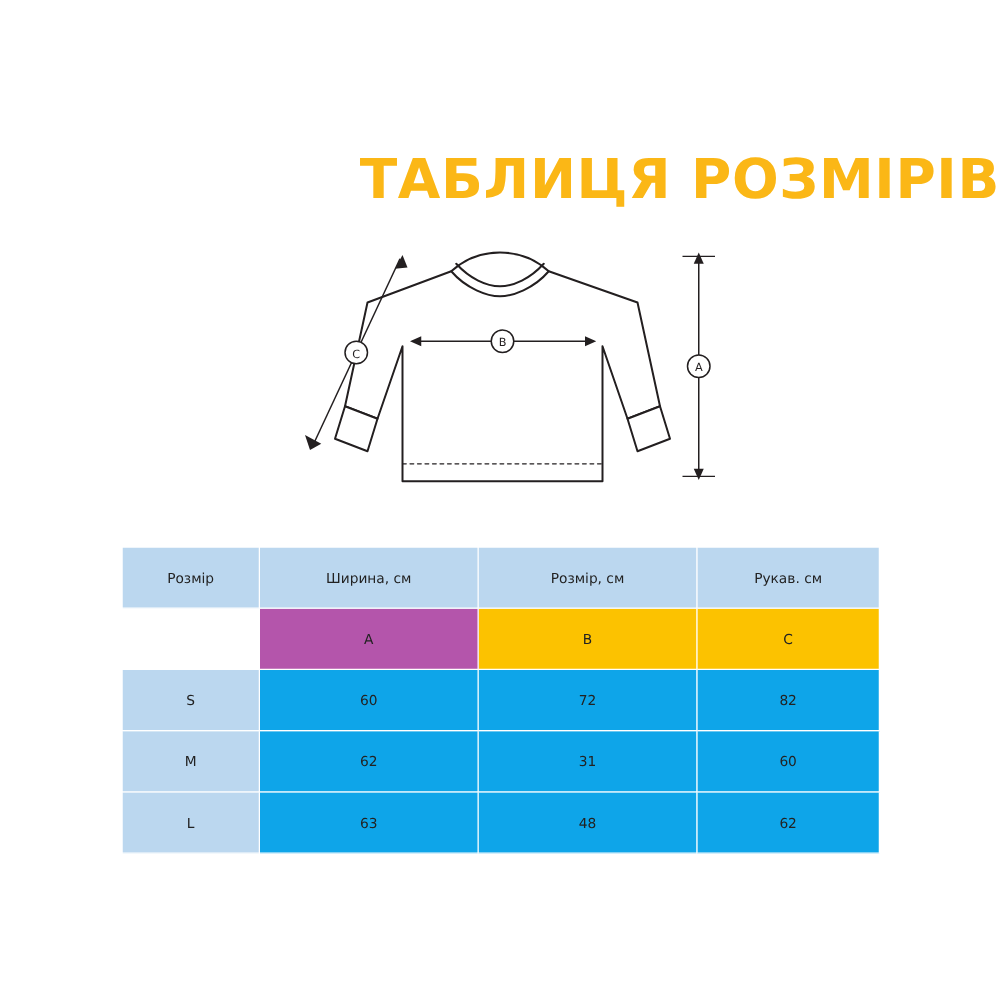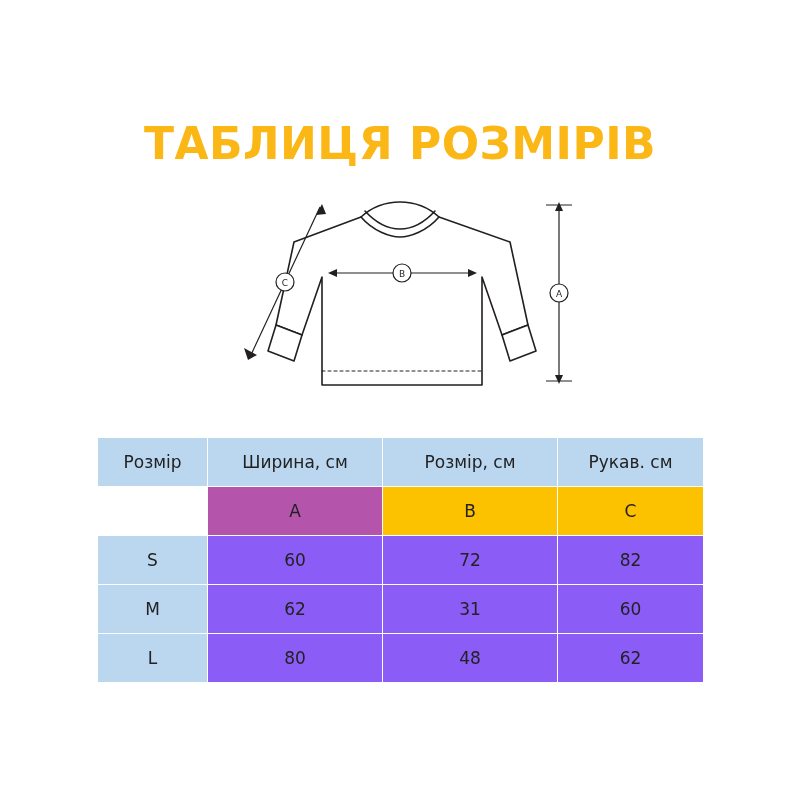--- a/index.html
+++ b/index.html
@@ -17,21 +17,21 @@
     position: relative;
     width: 800px;
     height: 800px;
     box-sizing: border-box;
   }
   .title {
     position: absolute;
     top: 118px;
     left: 0;
     width: 800px;
-    text-align: center;
+    text-align: right;
     font-size: 44px;
     font-weight: bold;
     letter-spacing: 0.5px;
     color: #FBB716;
     font-family: "DejaVu Sans", sans-serif;
   }
   .diagram {
     position: absolute;
     top: 185px;
     left: 210px;
@@ -45,42 +45,42 @@
     width: 606px;
   }
   table.size-table {
     border-collapse: collapse;
     width: 606px;
     table-layout: fixed;
   }
   table.size-table td, table.size-table th {
     border: 1px solid #ffffff;
     text-align: center;
-    font-size: 17px;
+    font-size: 11px;
     color: #222222;
     font-family: "DejaVu Sans", sans-serif;
     font-weight: normal;
     height: 48px;
     padding: 0;
   }
   col.c0 { width: 110px; }
   col.c1 { width: 175px; }
   col.c2 { width: 175px; }
   col.c3 { width: 146px; }
 
   .hdr {
     background: #BBD7EF;
     font-weight: bold;
     font-size: 17px;
   }
   .sizecell {
     background: #BBD7EF;
   }
   .datacell {
-    background: #8b5cf6;
+    background: #0ea5e9;
     margin-left: 39px;
   }
   .blank {
     background: #ffffff;
   }
   .letterA {
     background: #B455AB;
     font-weight: bold;
   }
   .letterB {
@@ -189,21 +189,21 @@
           <td class="datacell">82</td>
         </tr>
         <tr>
           <td class="sizecell">M</td>
           <td class="datacell">62</td>
           <td class="datacell">31</td>
           <td class="datacell">60</td>
         </tr>
         <tr>
           <td class="sizecell">L</td>
-          <td class="datacell">80</td>
+          <td class="datacell">63</td>
           <td class="datacell">48</td>
           <td class="datacell">62</td>
         </tr>
       </tbody>
     </table>
   </div>
 
 </div>
 
 </body></html>

